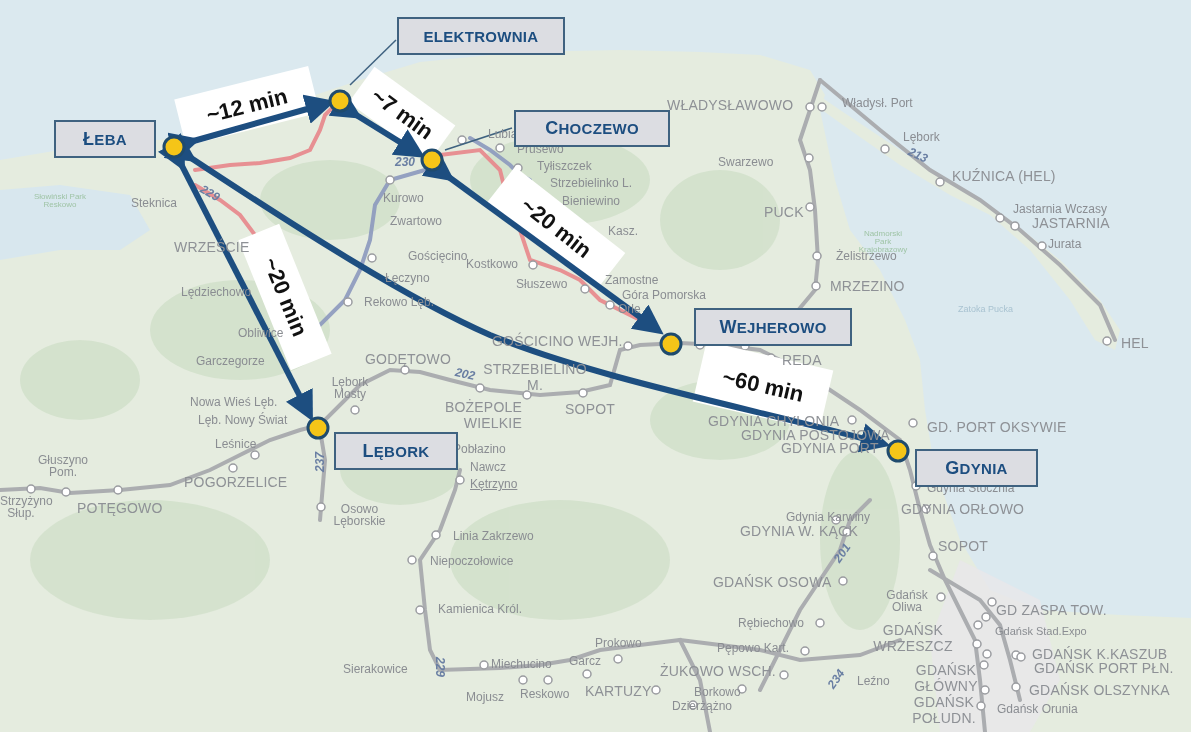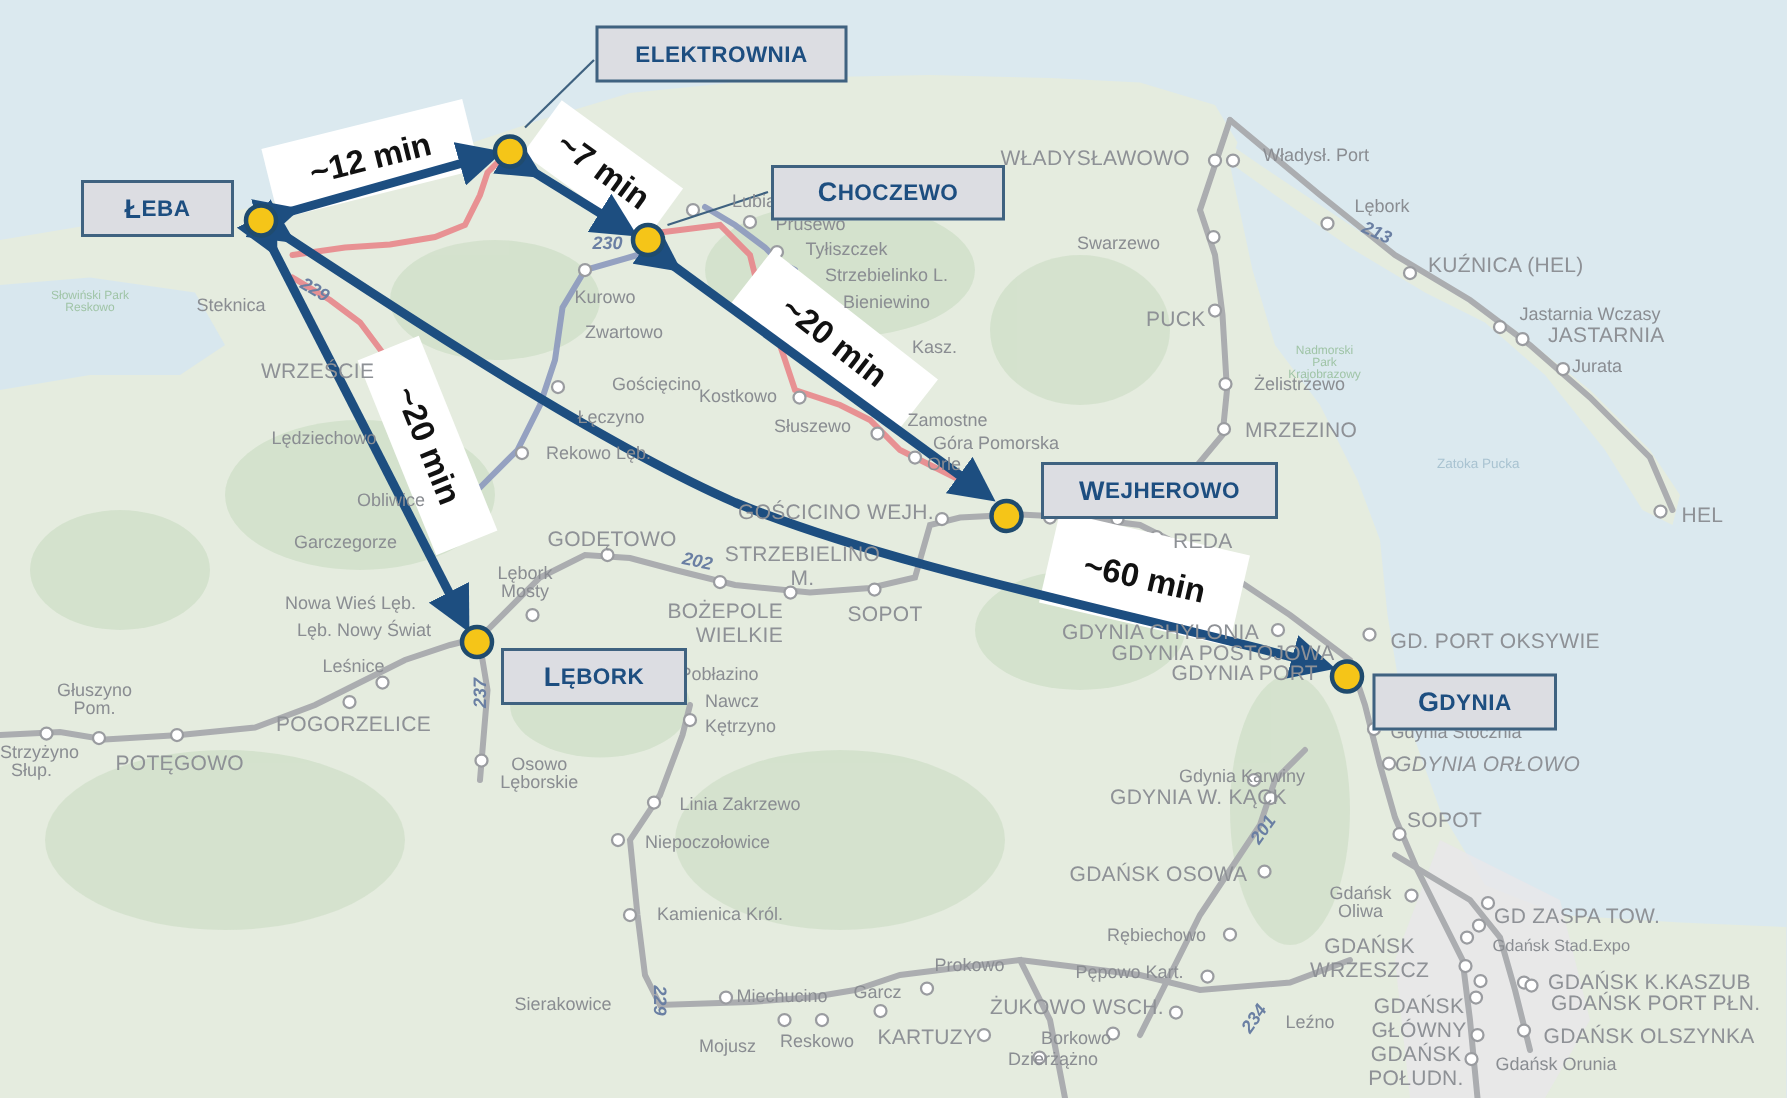--- a/index.html
+++ b/index.html
@@ -223,42 +223,42 @@
   <span class="place big" style="left:565px;top:402px;">SOPOT</span>
   <span class="place big" style="left:492px;top:334px;">GOŚCICINO WEJH.</span>
 
   <span class="place" style="left:38px;top:454px;width:50px;white-space:normal;text-align:center;">Głuszyno Pom.</span>
   <span class="place" style="left:0px;top:495px;width:42px;white-space:normal;text-align:center;">Strzyżyno Słup.</span>
   <span class="place big" style="left:77px;top:501px;">POTĘGOWO</span>
   <span class="place big" style="left:184px;top:475px;">POGORZELICE</span>
   <span class="place" style="left:332px;top:503px;width:55px;white-space:normal;text-align:center;">Osowo Lęborskie</span>
   <span class="place" style="left:453px;top:443px;">Pobłazino</span>
   <span class="place" style="left:470px;top:461px;">Nawcz</span>
-  <span class="place" style="left:470px;top:478px;">Kętrzyno</span>
+  <span class="place" style="left:470px;top:478px;text-decoration:underline;">Kętrzyno</span>
 
   <span class="place" style="left:453px;top:530px;">Linia Zakrzewo</span>
   <span class="place" style="left:430px;top:555px;">Niepoczołowice</span>
   <span class="place" style="left:438px;top:603px;">Kamienica Król.</span>
   <span class="place" style="left:343px;top:663px;">Sierakowice</span>
-  <span class="place" style="left:595px;top:637px;margin-left:28px;">Prokowo</span>
+  <span class="place" style="left:595px;top:637px;">Prokowo</span>
   <span class="place" style="left:569px;top:655px;">Garcz</span>
   <span class="place" style="left:491px;top:658px;">Miechucino</span>
   <span class="place" style="left:466px;top:691px;">Mojusz</span>
   <span class="place" style="left:520px;top:688px;">Reskowo</span>
   <span class="place big" style="left:585px;top:684px;">KARTUZY</span>
   <span class="place big" style="left:660px;top:664px;">ŻUKOWO WSCH.</span>
   <span class="place" style="left:694px;top:686px;">Borkowo</span>
   <span class="place" style="left:672px;top:700px;">Dzierżążno</span>
 
   <span class="place big" style="left:708px;top:414px;">GDYNIA CHYLONIA</span>
   <span class="place big" style="left:741px;top:428px;">GDYNIA POSTOJOWA</span>
   <span class="place big" style="left:781px;top:441px;">GDYNIA PORT</span>
   <span class="place big" style="left:927px;top:420px;">GD. PORT OKSYWIE</span>
   <span class="place" style="left:927px;top:482px;">Gdynia Stocznia</span>
-  <span class="place big" style="left:930px;top:502px;font-style:italic;">GDYNIA ORŁOWO</span>
+  <span class="place big" style="left:901px;top:502px;">GDYNIA ORŁOWO</span>
   <span class="place big" style="left:938px;top:539px;">SOPOT</span>
   <span class="place" style="left:786px;top:511px;">Gdynia Karwiny</span>
   <span class="place big" style="left:740px;top:524px;">GDYNIA W. KĄCK</span>
   <span class="place big" style="left:713px;top:575px;">GDAŃSK OSOWA</span>
 
   <span class="place" style="left:738px;top:617px;">Rębiechowo</span>
   <span class="place" style="left:717px;top:642px;">Pępowo Kart.</span>
   <span class="place" style="left:883px;top:589px;width:48px;white-space:normal;text-align:center;">Gdańsk Oliwa</span>
   <span class="place big" style="left:873px;top:622px;width:80px;white-space:normal;text-align:center;line-height:16px;">GDAŃSK WRZESZCZ</span>
   <span class="place big" style="left:996px;top:603px;">GD ZASPA TOW.</span>

